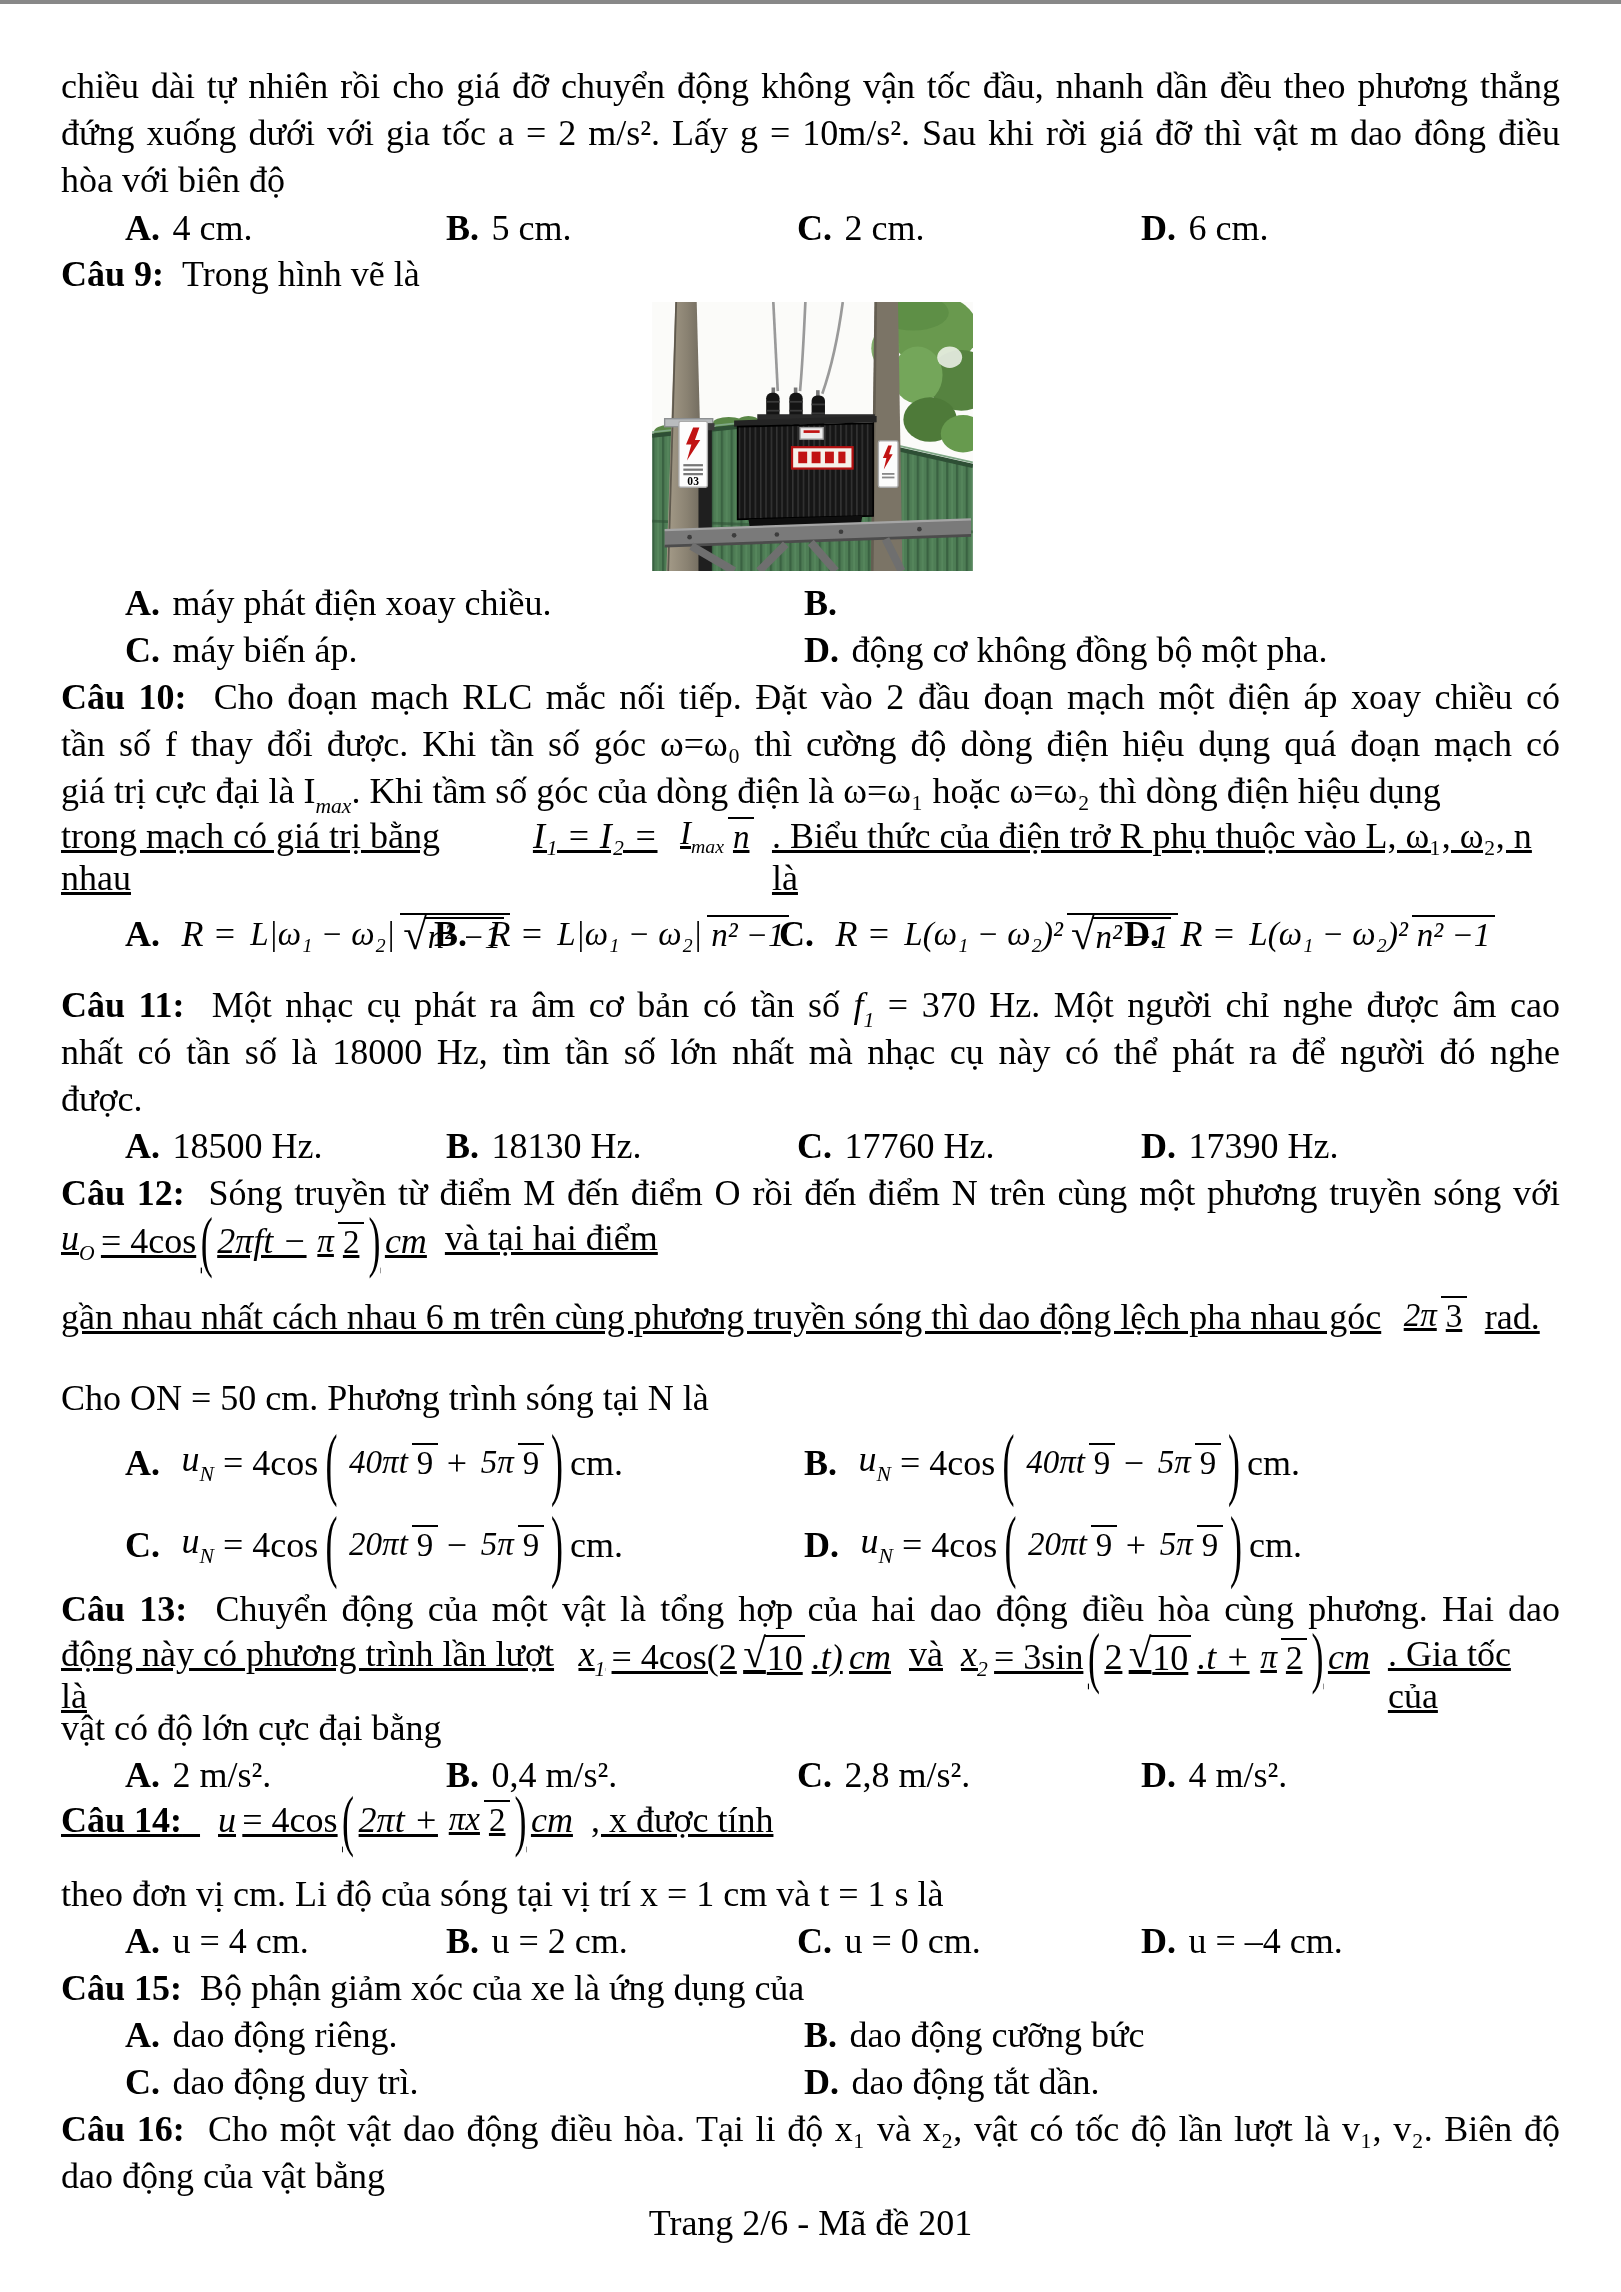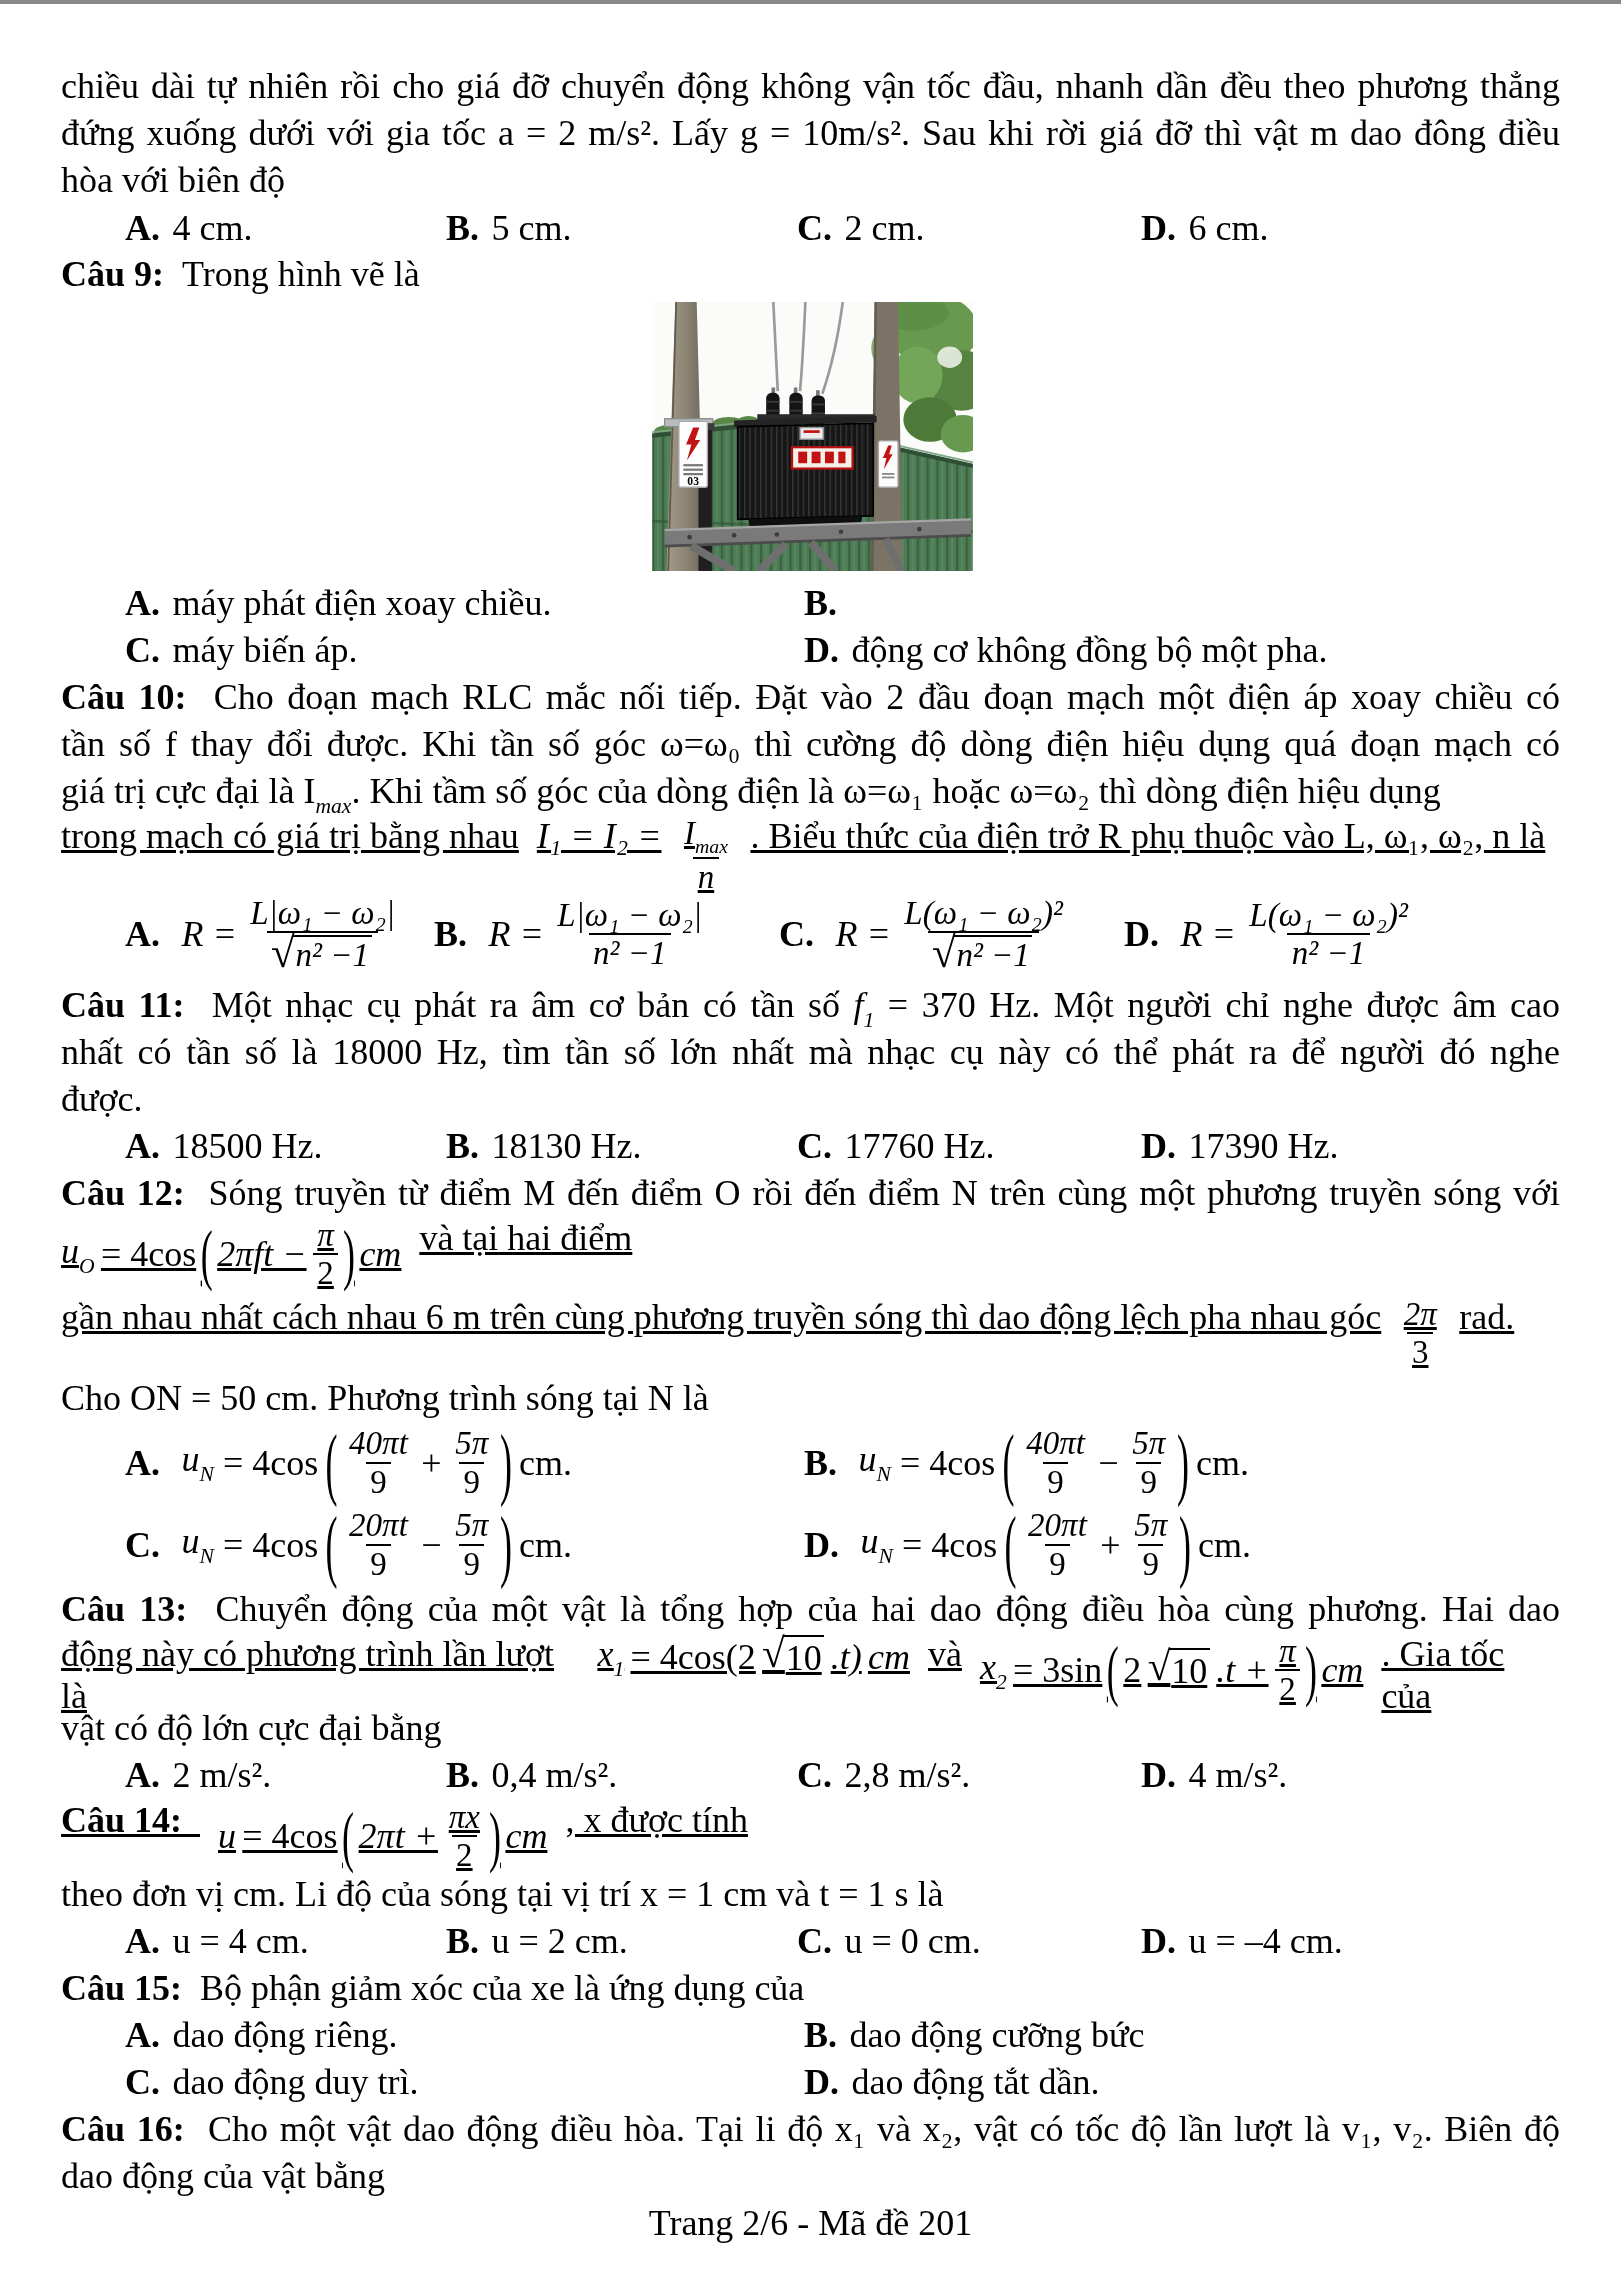--- a/index.html
+++ b/index.html
@@ -18,21 +18,21 @@
   .row4{display:grid;grid-template-columns:321px 351px 344px auto;padding-left:64px;min-height:47px;align-items:center;}
   .row2{display:grid;grid-template-columns:679px auto;padding-left:64px;min-height:47px;align-items:center;}
   .opt{display:flex;align-items:center;white-space:nowrap;}
   
   .fline{display:flex;align-items:flex-start;column-gap:18px;flex-wrap:nowrap;text-decoration:underline;}
   .mh80{min-height:72px;} .mh88{min-height:79px;}
   .math{display:inline-flex;align-items:center;gap:6.3px;white-space:nowrap;}
   .it{font-style:italic;}
   .vs{display:inline-block;white-space:nowrap;}
   .msub{font-size:0.6em;vertical-align:-0.45em;font-style:italic;}
-  .frac{display:inline-flex;flex-direction:column;align-items:center;line-height:1.1;font-size:33px;vertical-align:middle;}
+  .frac{display:inline-flex;flex-direction:row;align-items:center;line-height:1.1;font-size:33px;vertical-align:middle;}
   .frac .num{padding:0 4.5px;display:block;}
   .frac .den{border-top:2.2px solid #000;padding:0 4.5px;display:block;}
   .denrow{display:flex;align-items:flex-start;border-top:2.2px solid #000;padding:1.8px 6.3px 0 3.6px;}
   .rsym{font-size:1.3em;line-height:0.85;margin-right:-1.8px;}
   .rbar{border-top:2.2px solid #000;padding:0 2.7px;}
   .rin{display:inline-flex;align-items:flex-start;}
   .rin .rsym{font-size:1.15em;line-height:0.9;}
   .bigp{display:inline-block;transform:scaleY(1.9);line-height:1;font-weight:400;margin:0 -1.8px;}
   .bigp2{display:inline-block;transform:scaleY(2.25);line-height:1;margin:0 -1.8px;}
   .frow4{display:grid;grid-template-columns:309px 345px 345px auto;padding-left:64px;min-height:95px;align-items:center;}

